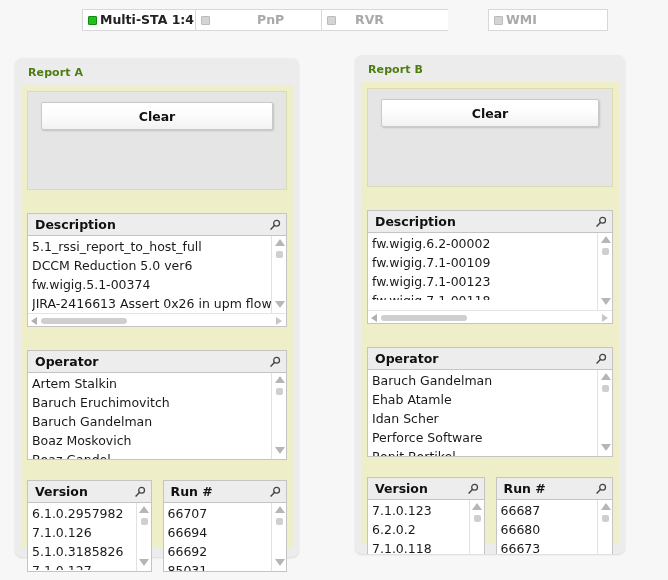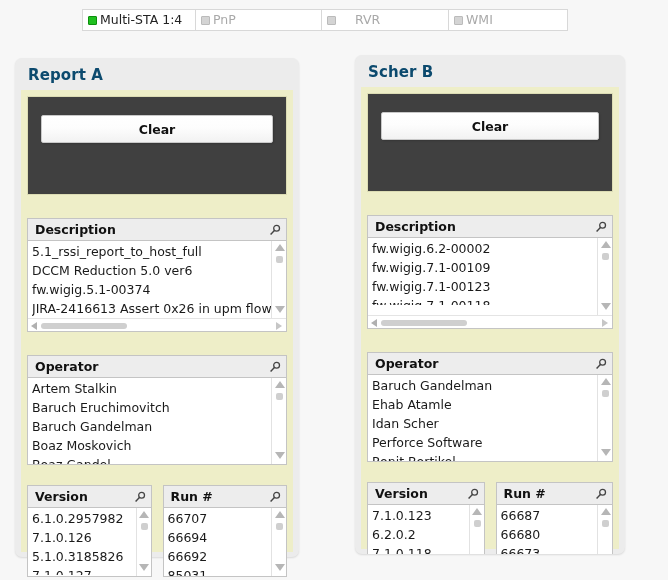--- a/index.html
+++ b/index.html
@@ -26,63 +26,63 @@
     border-right: none;
     padding: 0 6px 0 5px;
     height: 22px;
     font-size: 12.5px;
     color: #222;
     white-space: nowrap;
   }
   .tab:last-child { border-right: 1px solid #d8d8d8; }
   .tab.inactive { color: #a9a9a9; }
   .tab-w1 { width: 113px; }
-  .tab-w2 { width: 126px; }
+  .tab-w2 { width: 126px; gap: 44px; }
   .tab-w3 { width: 127px; gap: 16px; }
-  .tab-w4 { width: 120px; }
+  .tab-w4 { width: 120px; margin-left: 40px; }
   .tab-dot {
     width: 9px; height: 9px;
     margin-right: 3px;
     flex: 0 0 auto;
     border-radius: 1px;
   }
   .tab-dot.on  { background: #20c020; border: 1px solid #0d8f0d; }
   .tab-dot.off { background: #d4d4d4; border: 1px solid #bbbbbb; }
-  .tab-label { line-height: 1; }
+  .tab-label { line-height: 1; font-weight: bold; }
 
   
   .panel {
     position: absolute;
     background: #ececec;
     border-radius: 7px 7px 7px 7px;
     box-shadow: 0 1px 2px rgba(0,0,0,0.12);
   }
   #panel-a { left: 15px; top: 58px; width: 284px; height: 499px; }
   #panel-b { left: 355px; top: 55px; width: 270px; height: 499px; overflow: hidden; }
 
   .panel-title {
-    font-size: 15px;
+    font-size: 11px;
     font-weight: 600;
-    color: #0c4a6e;
+    color: #4d7c0f;
     padding: 8px 0 6px 13px;
     letter-spacing: 0.1px;
   }
   .panel-body {
     background: #eeeec8;
     margin: 0 6px 6px 6px;
     padding: 6px;
     height: calc(100% - 37px);
   }
 
   
   .clear-area {
     border: 1px solid #dcdcb4;
-    background: #404040;
+    background: #e5e5e5;
     height: 99px;
-    padding: 18px 13px;
+    padding: 10px 13px;
   }
   .clear-btn {
     display: block;
     width: 100%;
     height: 28px;
     border: 1px solid #c9c9c9;
     border-radius: 2px;
     background: linear-gradient(to bottom, #ffffff 0%, #fdfdfd 45%, #f2f2f2 100%);
     box-shadow: 1px 1px 2px rgba(0,0,0,0.16);
     font-family: "DejaVu Sans", "Liberation Sans", sans-serif;
@@ -343,21 +343,21 @@
               </div>
           </div>
         </div>
       </div>
     </div>
 
   </div>
 </div>
 
 <div class="panel" id="panel-b">
-  <div class="panel-title">Scher B</div>
+  <div class="panel-title">Report B</div>
   <div class="panel-body">
 
     <div class="clear-area">
       <button class="clear-btn">Clear</button>
     </div>
 
     <div class="listbox">
       <div class="lb-header">
         <span>Description</span>
         <span>

